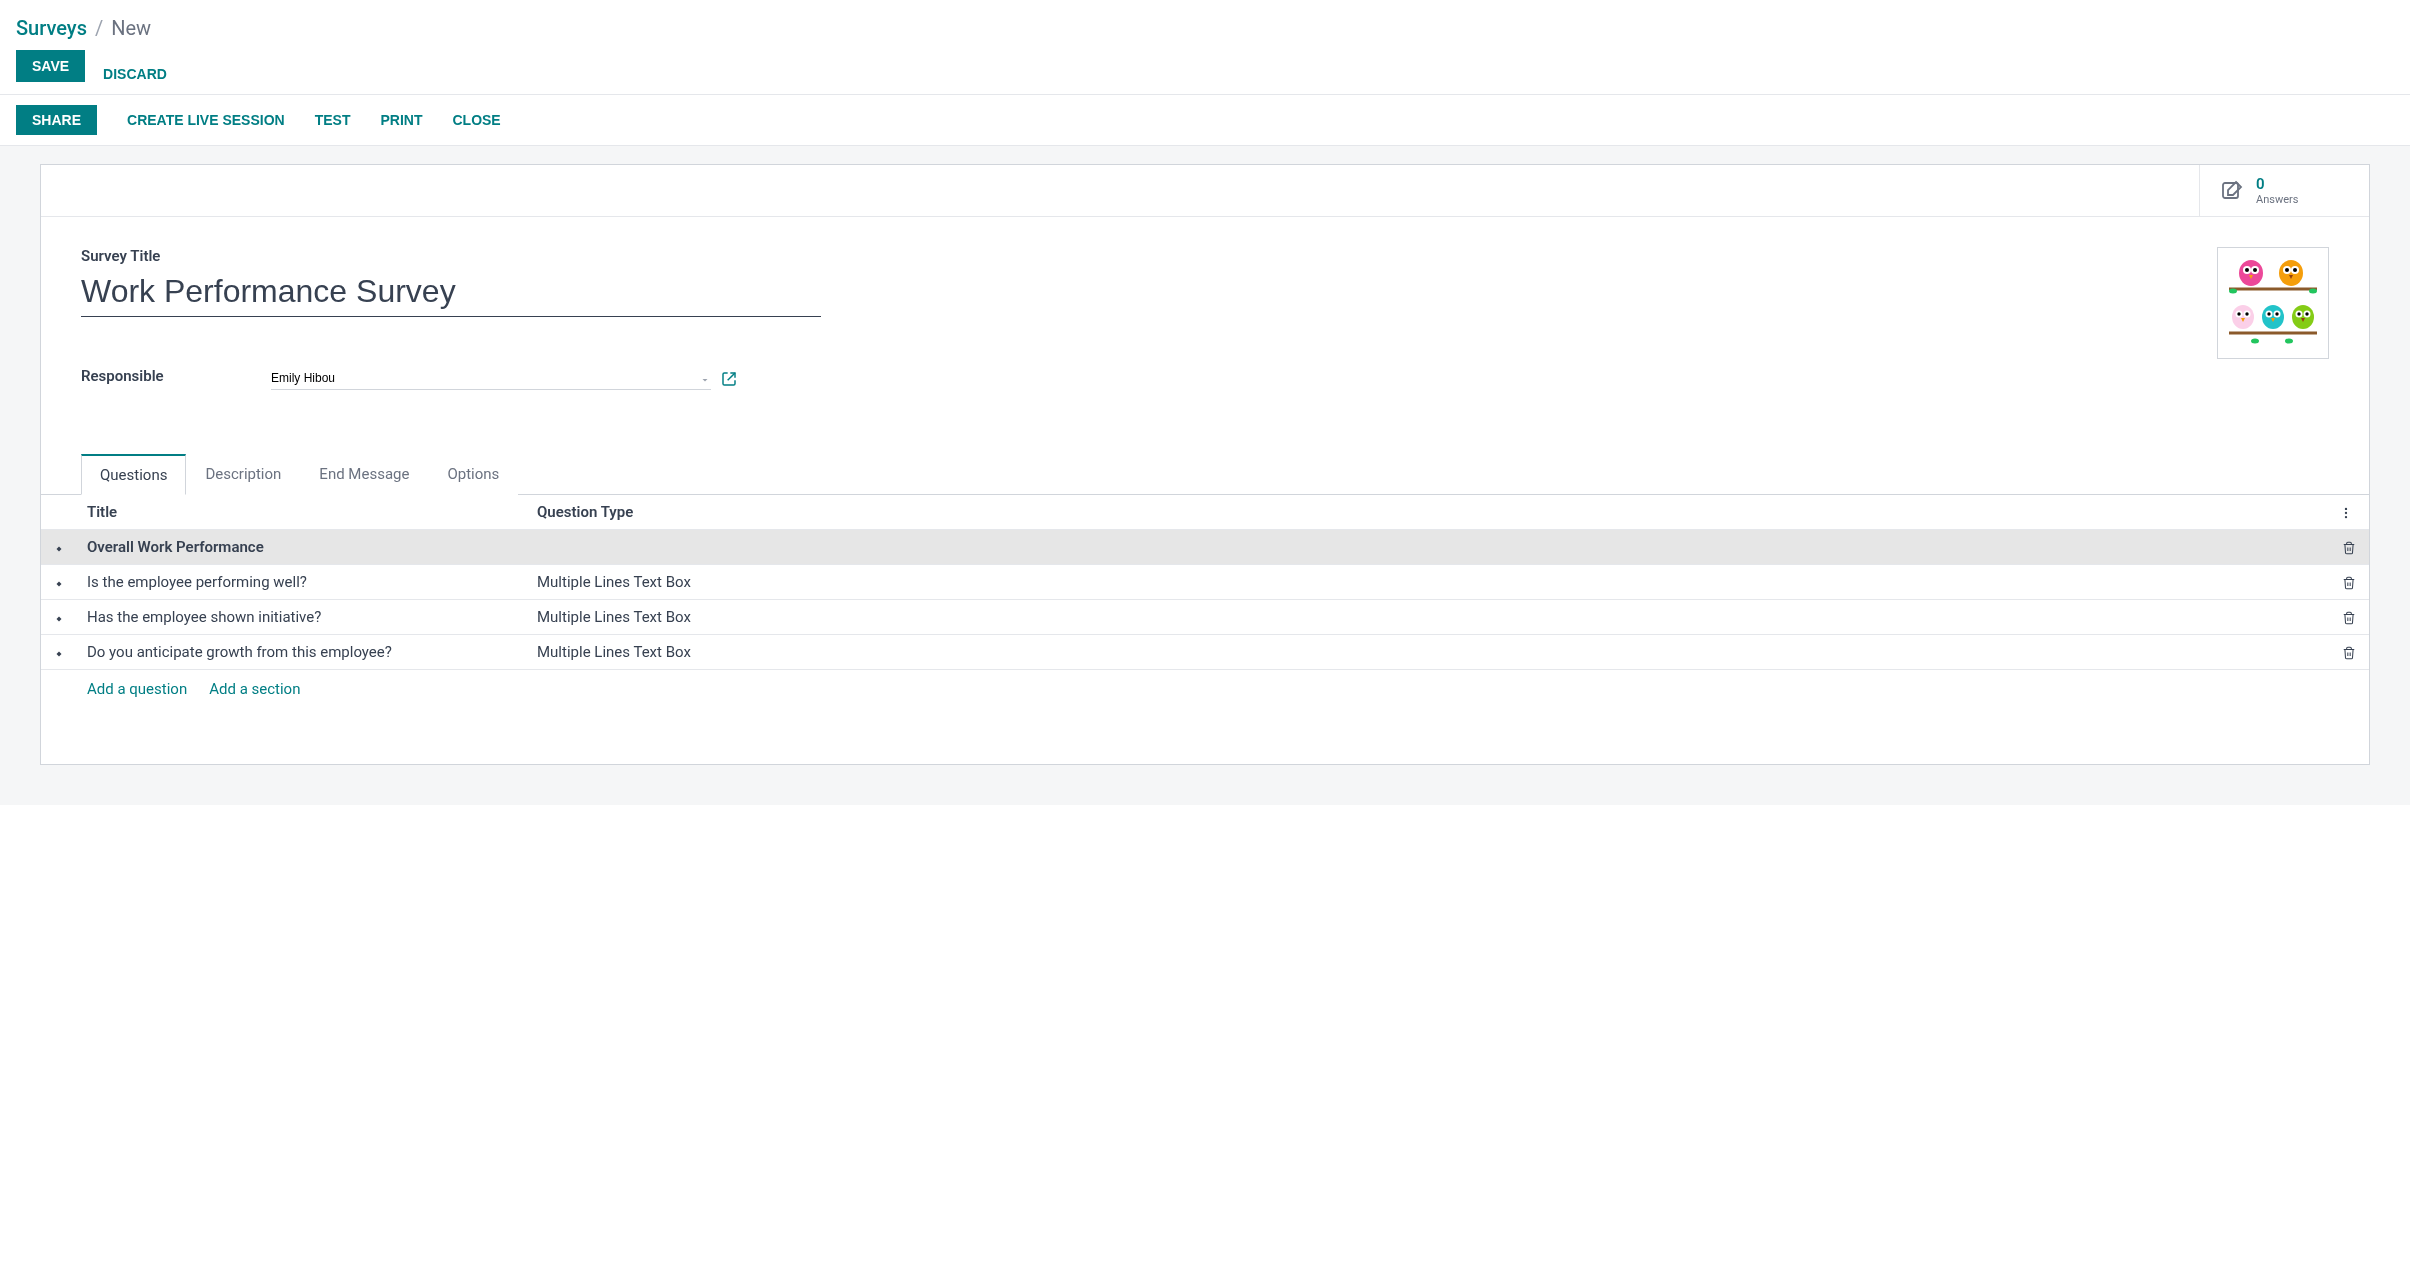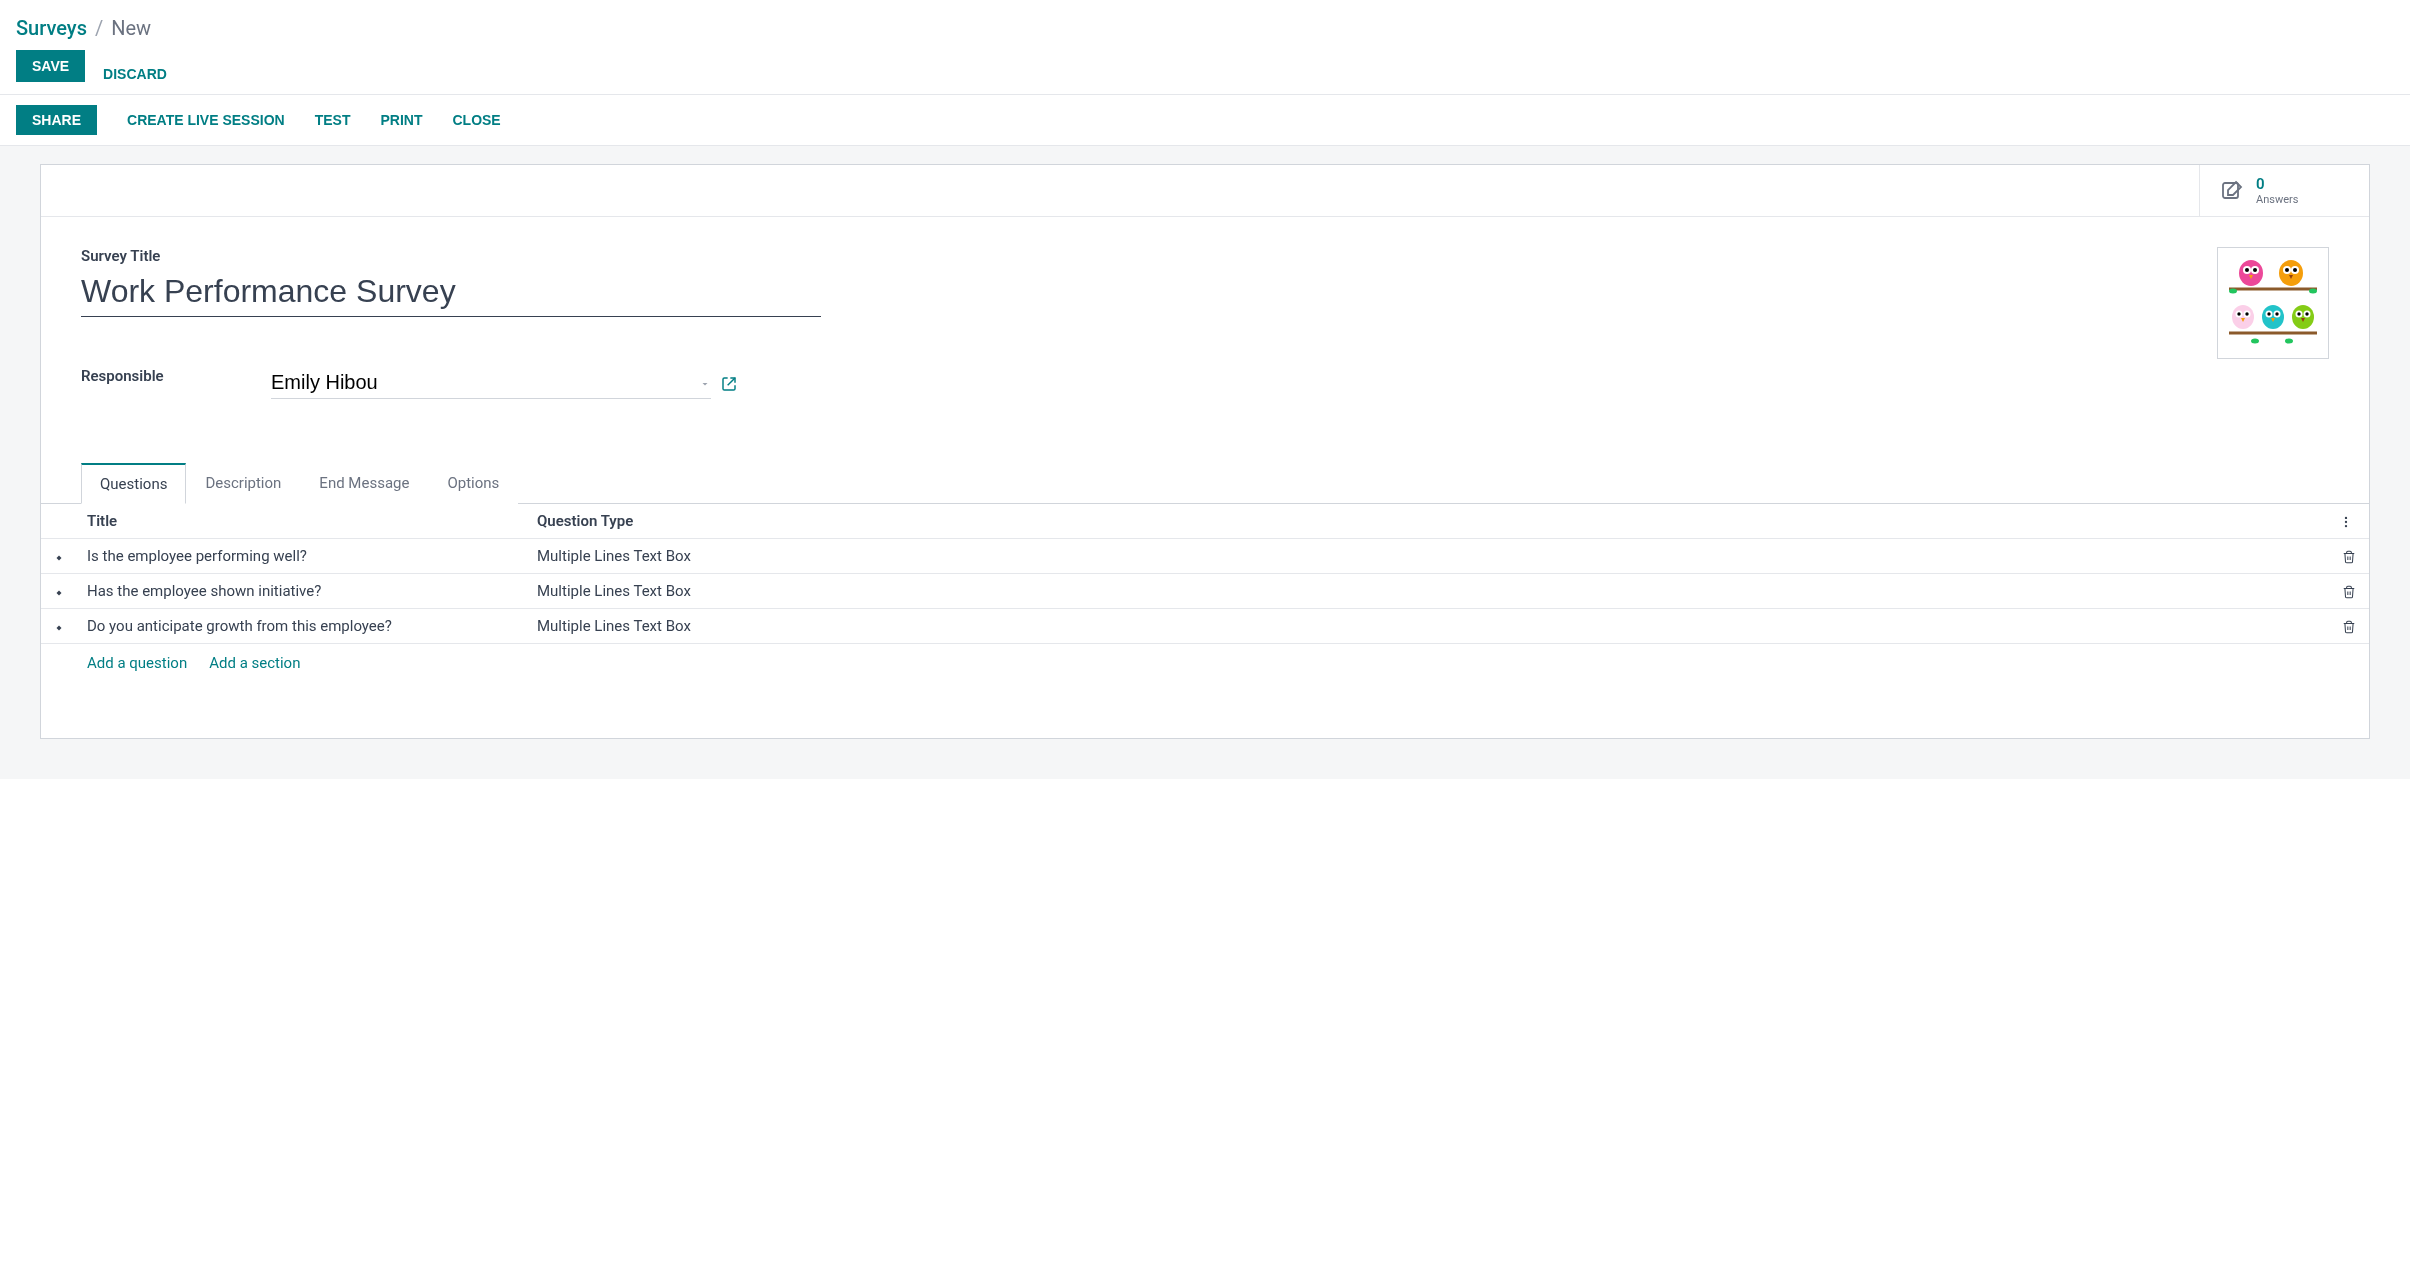--- a/index.html
+++ b/index.html
@@ -106,21 +106,21 @@
     margin-top: 50px;
     display: flex;
     align-items: flex-start;
   }
   .field-label { width: 190px; font-weight: 600; font-size: 15px; color: #374151; }
   .field-input-wrap { display: flex; align-items: center; gap: 10px; }
   .m2o {
     width: 440px;
     border: none;
     border-bottom: 1px solid #d1d5db;
-    font-size: 20px;
+    font-size: 12px;
     padding: 4px 24px 4px 0;
     outline: none;
     background: transparent;
   }
   .m2o-caret { margin-left: -22px; color: #9ca3af; pointer-events: none; }
   .ext-link-icon { color: #017e84; cursor: pointer; }
   .tabs {
     margin-top: 44px;
     display: flex;
     padding: 0 40px;
@@ -310,20 +310,35 @@
           <th class="kebab">
             <svg width="14" height="14" viewBox="0 0 24 24" fill="currentColor">
                 <circle cx="12" cy="5" r="2"></circle>
                 <circle cx="12" cy="12" r="2"></circle>
                 <circle cx="12" cy="19" r="2"></circle>
               </svg>
           </th>
         </tr>
       </thead>
       <tbody id="qtbody">
+          <tr class="section">
+            <td class="drag"><svg width="12" height="14" viewBox="0 0 24 24" fill="currentColor">
+                <path d="M7 14l5-5 5 5z"></path>
+                <path d="M7 10l5 5 5-5z" transform="translate(0,4)"></path>
+              </svg></td>
+            <td>Overall Work Performance</td>
+            <td></td>
+            <td class="trash"><svg width="14" height="14" viewBox="0 0 24 24" fill="none" stroke="currentColor" stroke-width="1.8">
+                <path d="M3 6h18"></path>
+                <path d="M8 6V4a2 2 0 0 1 2-2h4a2 2 0 0 1 2 2v2"></path>
+                <path d="M19 6l-1 14a2 2 0 0 1-2 2H8a2 2 0 0 1-2-2L5 6"></path>
+                <line x1="10" y1="11" x2="10" y2="17"></line>
+                <line x1="14" y1="11" x2="14" y2="17"></line>
+              </svg></td>
+          </tr>
           <tr>
             <td class="drag"><svg width="12" height="14" viewBox="0 0 24 24" fill="currentColor">
                 <path d="M7 14l5-5 5 5z"></path>
                 <path d="M7 10l5 5 5-5z" transform="translate(0,4)"></path>
               </svg></td>
             <td>Is the employee performing well?</td>
             <td>Multiple Lines Text Box</td>
             <td class="trash"><svg width="14" height="14" viewBox="0 0 24 24" fill="none" stroke="currentColor" stroke-width="1.8">
                 <path d="M3 6h18"></path>
                 <path d="M8 6V4a2 2 0 0 1 2-2h4a2 2 0 0 1 2 2v2"></path>

